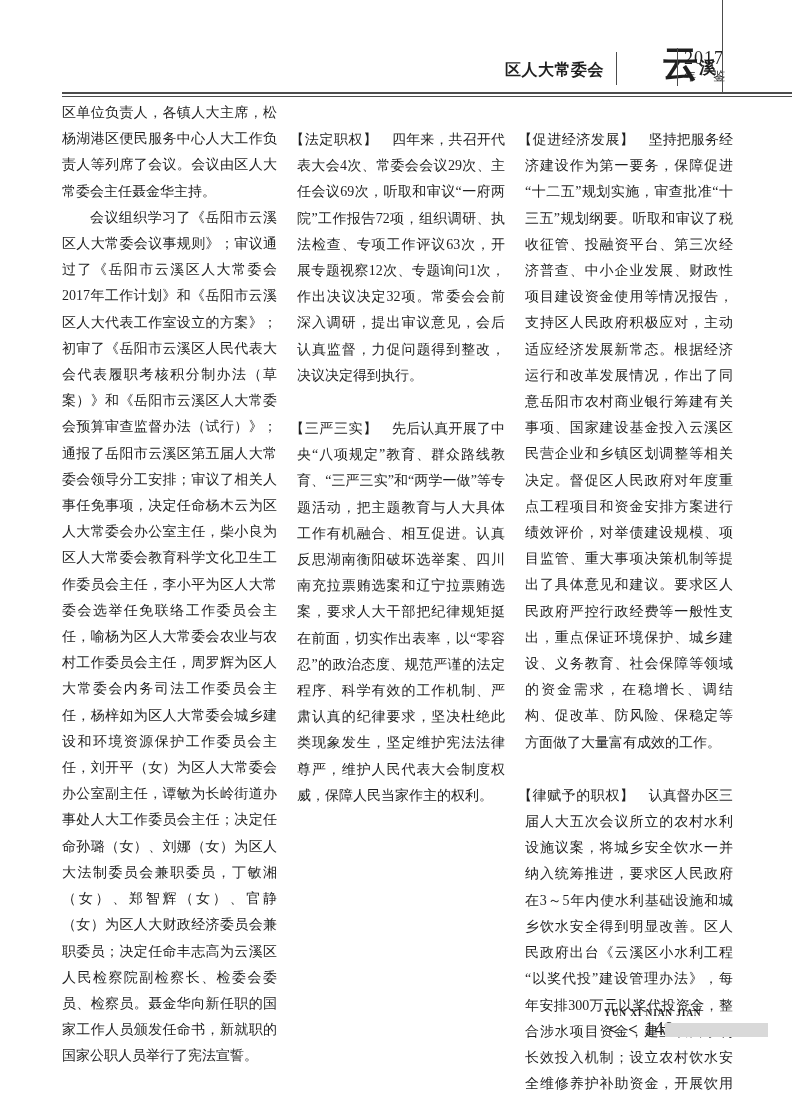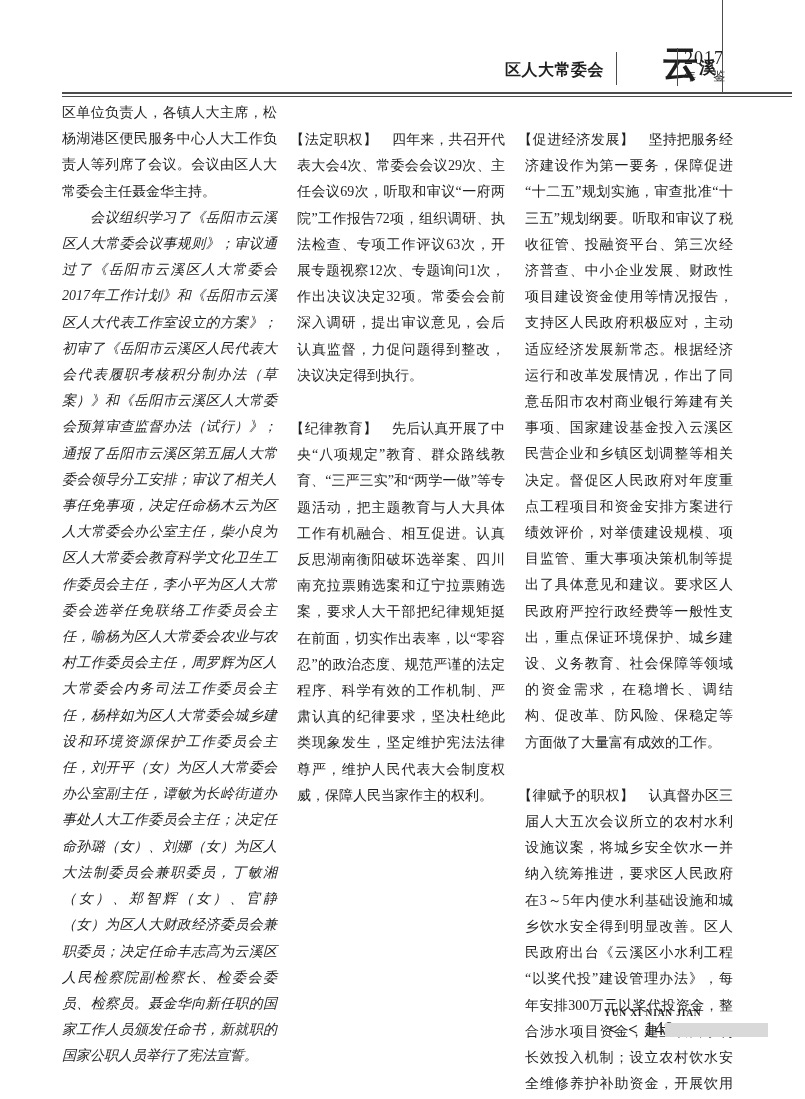--- a/index.html
+++ b/index.html
@@ -37,21 +37,21 @@
   }
 
   
   #columns{
     position:absolute;left:62px;top:100px;width:673px;
     display:flex;gap:13px;
   }
   .column{width:215px;flex:0 0 215px;font-size:14px;line-height:26.2px;
     text-align:justify;text-justify:inter-ideograph;}
   .column p{margin:0;}
-  .column p.p-indent{text-indent:2em;font-style:italic;}
+  .column p.p-indent{text-indent:2em;}
   .column p.entry{margin-top:26px;padding-left:7px;text-indent:-7px;}
   .entry b{
     font-family:"Liberation Sans","DejaVu Sans",sans-serif;
     font-weight:normal;letter-spacing:0.5px;
   }
 
   
   .pg-line{position:absolute;left:608px;top:1019px;height:18px;white-space:nowrap;}
   .pg-arrows{font-size:17px;font-weight:bold;letter-spacing:3px;margin-right:4px;}
   .pg-num{font-size:18px;letter-spacing:1px;}
@@ -79,21 +79,21 @@
     <div class="hdr-rule"></div>
   </header>
 
   <main id="columns">
       <div class="column">
         <p class="p-cont">区单位负责人，各镇人大主席，松杨湖港区便民服务中心人大工作负责人等列席了会议。会议由区人大常委会主任聂金华主持。</p>
         <p class="p-indent">会议组织学习了《岳阳市云溪区人大常委会议事规则》；审议通过了《岳阳市云溪区人大常委会2017年工作计划》和《岳阳市云溪区人大代表工作室设立的方案》；初审了《岳阳市云溪区人民代表大会代表履职考核积分制办法（草案）》和《岳阳市云溪区人大常委会预算审查监督办法（试行）》；通报了岳阳市云溪区第五届人大常委会领导分工安排；审议了相关人事任免事项，决定任命杨木云为区人大常委会办公室主任，柴小良为区人大常委会教育科学文化卫生工作委员会主任，李小平为区人大常委会选举任免联络工作委员会主任，喻杨为区人大常委会农业与农村工作委员会主任，周罗辉为区人大常委会内务司法工作委员会主任，杨梓如为区人大常委会城乡建设和环境资源保护工作委员会主任，刘开平（女）为区人大常委会办公室副主任，谭敏为长岭街道办事处人大工作委员会主任；决定任命孙璐（女）、刘娜（女）为区人大法制委员会兼职委员，丁敏湘（女）、郑智辉（女）、官静（女）为区人大财政经济委员会兼职委员；决定任命丰志高为云溪区人民检察院副检察长、检委会委员、检察员。聂金华向新任职的国家工作人员颁发任命书，新就职的国家公职人员举行了宪法宣誓。</p>
       </div>
       <div class="column">
         <p class="entry"><b>【法定职权】</b>　四年来，共召开代表大会4次、常委会会议29次、主任会议69次，听取和审议“一府两院”工作报告72项，组织调研、执法检查、专项工作评议63次，开展专题视察12次、专题询问1次，作出决议决定32项。常委会会前深入调研，提出审议意见，会后认真监督，力促问题得到整改，决议决定得到执行。</p>
-        <p class="entry"><b>【纪律教育】</b>　先后认真开展了中央“八项规定”教育、群众路线教育、“三严三实”和“两学一做”等专题活动，把主题教育与人大具体工作有机融合、相互促进。认真反思湖南衡阳破坏选举案、四川南充拉票贿选案和辽宁拉票贿选案，要求人大干部把纪律规矩挺在前面，切实作出表率，以“零容忍”的政治态度、规范严谨的法定程序、科学有效的工作机制、严肃认真的纪律要求，坚决杜绝此类现象发生，坚定维护宪法法律尊严，维护人民代表大会制度权威，保障人民当家作主的权利。</p>
+        <p class="entry"><b>【三严三实】</b>　先后认真开展了中央“八项规定”教育、群众路线教育、“三严三实”和“两学一做”等专题活动，把主题教育与人大具体工作有机融合、相互促进。认真反思湖南衡阳破坏选举案、四川南充拉票贿选案和辽宁拉票贿选案，要求人大干部把纪律规矩挺在前面，切实作出表率，以“零容忍”的政治态度、规范严谨的法定程序、科学有效的工作机制、严肃认真的纪律要求，坚决杜绝此类现象发生，坚定维护宪法法律尊严，维护人民代表大会制度权威，保障人民当家作主的权利。</p>
       </div>
       <div class="column">
         <p class="entry"><b>【促进经济发展】</b>　坚持把服务经济建设作为第一要务，保障促进“十二五”规划实施，审查批准“十三五”规划纲要。听取和审议了税收征管、投融资平台、第三次经济普查、中小企业发展、财政性项目建设资金使用等情况报告，支持区人民政府积极应对，主动适应经济发展新常态。根据经济运行和改革发展情况，作出了同意岳阳市农村商业银行筹建有关事项、国家建设基金投入云溪区民营企业和乡镇区划调整等相关决定。督促区人民政府对年度重点工程项目和资金安排方案进行绩效评价，对举债建设规模、项目监管、重大事项决策机制等提出了具体意见和建议。要求区人民政府严控行政经费等一般性支出，重点保证环境保护、城乡建设、义务教育、社会保障等领域的资金需求，在稳增长、调结构、促改革、防风险、保稳定等方面做了大量富有成效的工作。</p>
         <p class="entry"><b>【律赋予的职权】</b>　认真督办区三届人大五次会议所立的农村水利设施议案，将城乡安全饮水一并纳入统筹推进，要求区人民政府在3～5年内使水利基础设施和城乡饮水安全得到明显改善。区人民政府出台《云溪区小水利工程“以奖代投”建设管理办法》，每年安排300万元以奖代投资金，整合涉水项目资金，建立农田水利长效投入机制；设立农村饮水安全维修养护补助资金，开展饮用水源地保护，保障供水安全。积极争取各类水利资金近2亿元，开展水库加固、河流整治、农田水利、饮水安全等防洪保安和民生工程建设，较好地完善了水利基础设施，改善了城乡饮水安全。严格督办区四届人大二次会议所立的环保三年行动议案，通过听取和</p>
       </div>
     </main>
 
   <footer>
     <div class="pg-line"><span class="pg-arrows">&lt; &lt;</span><span class="pg-num">149</span></div>
     <span class="pg-bar"></span>

